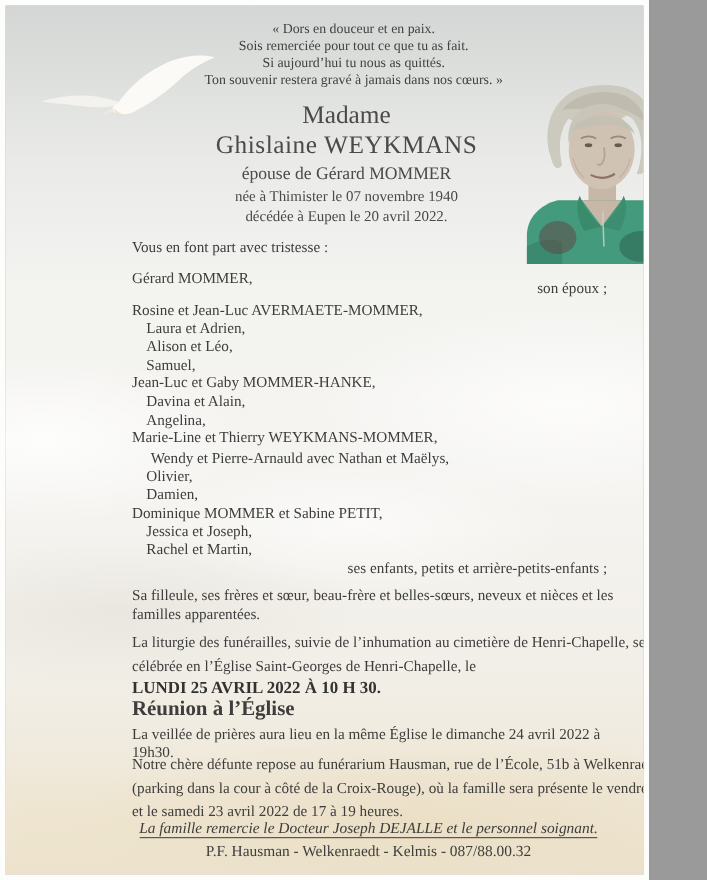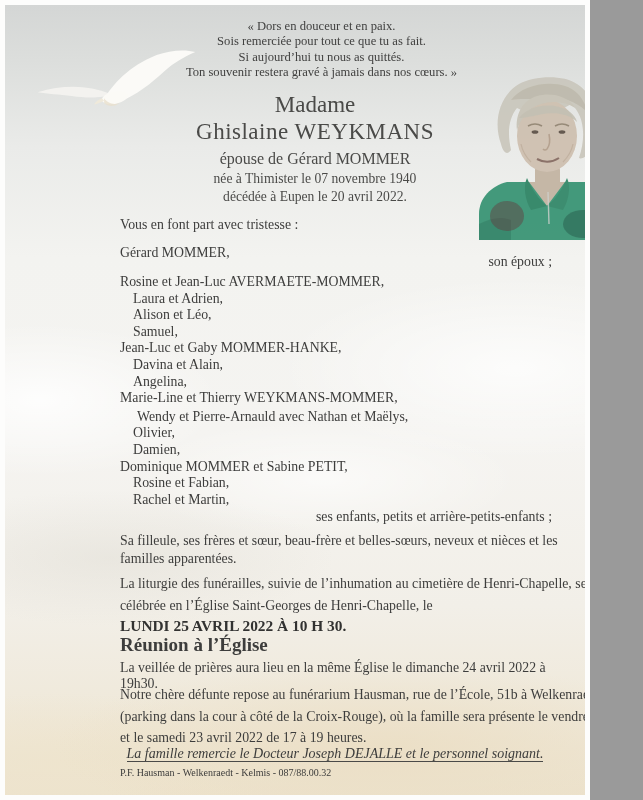--- a/index.html
+++ b/index.html
@@ -42,21 +42,21 @@
   .family .rel{text-align:right;margin-top:1px;}
   .extended{top:527px;left:115px;width:478px;line-height:17.5px;}
   .liturgy{top:568px;left:115px;width:500px;line-height:21.5px;}
   .datetime{top:611px;left:115px;right:35px;}
   .datetime .d1{font-weight:bold;font-size:15.4px;color:#323231;line-height:19px;}
   .datetime .d2{font-size:19px;line-height:19px;font-weight:bold;}
   .vigil{top:655px;left:115px;}
   .repose{top:679px;left:115px;width:503px;line-height:21.5px;}
   .thanks{top:741px;left:115px;right:35px;text-align:center;font-style:italic;font-size:14px;}
   .thanks span{border-bottom:1px solid #4a4a48;padding-bottom:0;}
-  .home{top:762px;left:115px;right:35px;text-align:left;font-size:10px;}
+  .home{top:762px;left:115px;right:35px;text-align:center;font-size:14px;}
 </style>
 </head>
 <body>
 
 <div class="page">
 
   <svg class="abs dove" viewBox="0 0 220 100" xmlns="http://www.w3.org/2000/svg">
     <path d="M6,58 C40,48 72,49 100,60 C92,66 70,66 50,63 C34,61 18,60 6,58 Z" fill="#f6f5f1" opacity="0.85"></path>
     <path d="M94,64 C102,50 124,24 160,10 C176,4 196,2 210,6 C196,12 182,20 170,31 C152,48 132,62 116,69 C106,73 98,71 94,64 Z" fill="#fbfaf7"></path>
     <ellipse cx="106" cy="65" rx="17" ry="8" fill="#fbfaf6" transform="rotate(-12 106 65)"></ellipse>
@@ -122,21 +122,21 @@
     <div class="f1">Alison et Léo,</div>
     <div class="f1">Samuel,</div>
     <div class="f0">Jean-Luc et Gaby MOMMER-HANKE,</div>
     <div class="f1">Davina et Alain,</div>
     <div class="f1">Angelina,</div>
     <div class="f0">Marie-Line et Thierry WEYKMANS-MOMMER,</div>
     <div class="f1b">Wendy et Pierre-Arnauld avec Nathan et Maëlys,</div>
     <div class="f1">Olivier,</div>
     <div class="f1">Damien,</div>
     <div class="f0">Dominique MOMMER et Sabine PETIT,</div>
-    <div class="f1">Rosine et Fabian,</div>
+    <div class="f1">Jessica et Joseph,</div>
     <div class="f1">Rachel et Martin,</div>
     <div class="rel">ses enfants, petits et arrière-petits-enfants ;</div>
   </div>
 
   <div class="abs body-text extended">Sa filleule, ses frères et sœur, beau-frère et belles-sœurs, neveux et nièces et les familles apparentées.</div>
 
   <div class="abs body-text liturgy">La liturgie des funérailles, suivie de l’inhumation au cimetière de Henri-Chapelle, sera célébrée en l’Église Saint-Georges de Henri-Chapelle, le</div>
   <div class="abs datetime">
     <div class="d1">LUNDI 25 AVRIL 2022 À 10 H 30.</div>
     <div class="d2">Réunion à l’Église</div>

